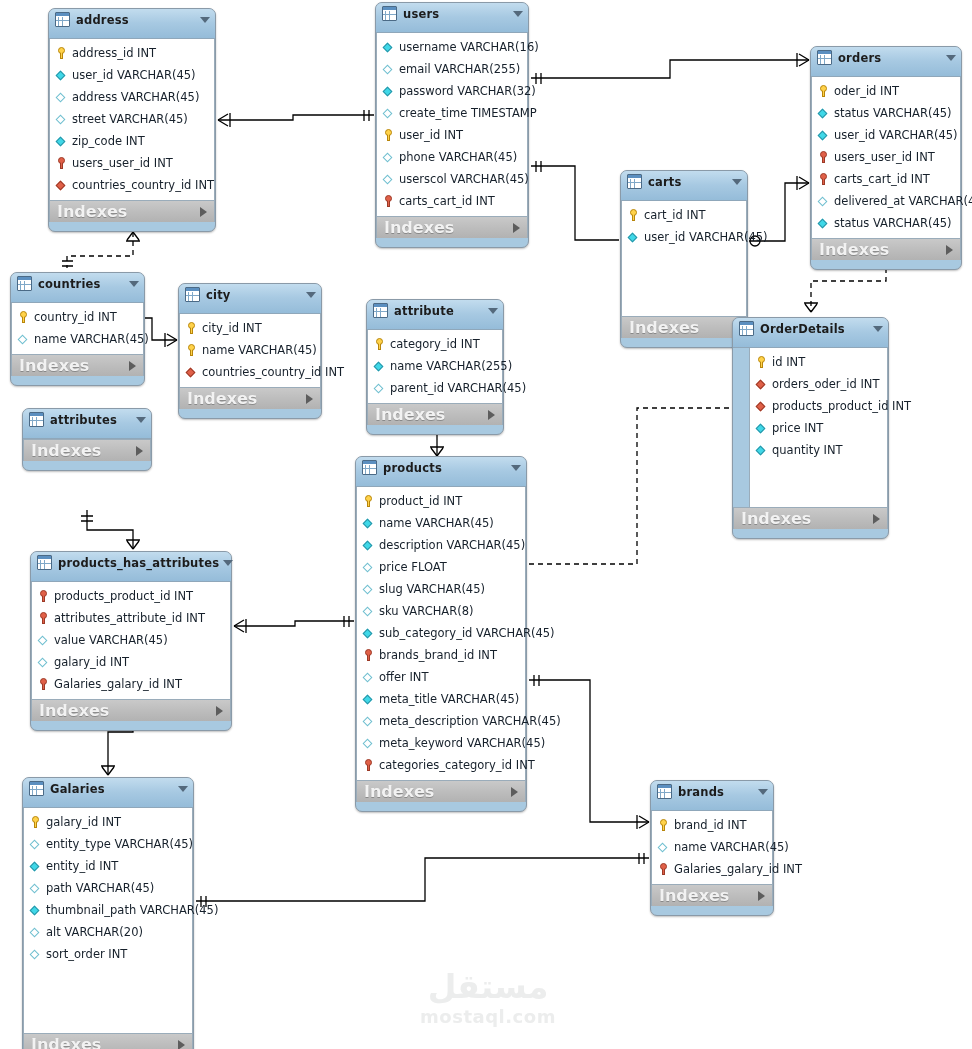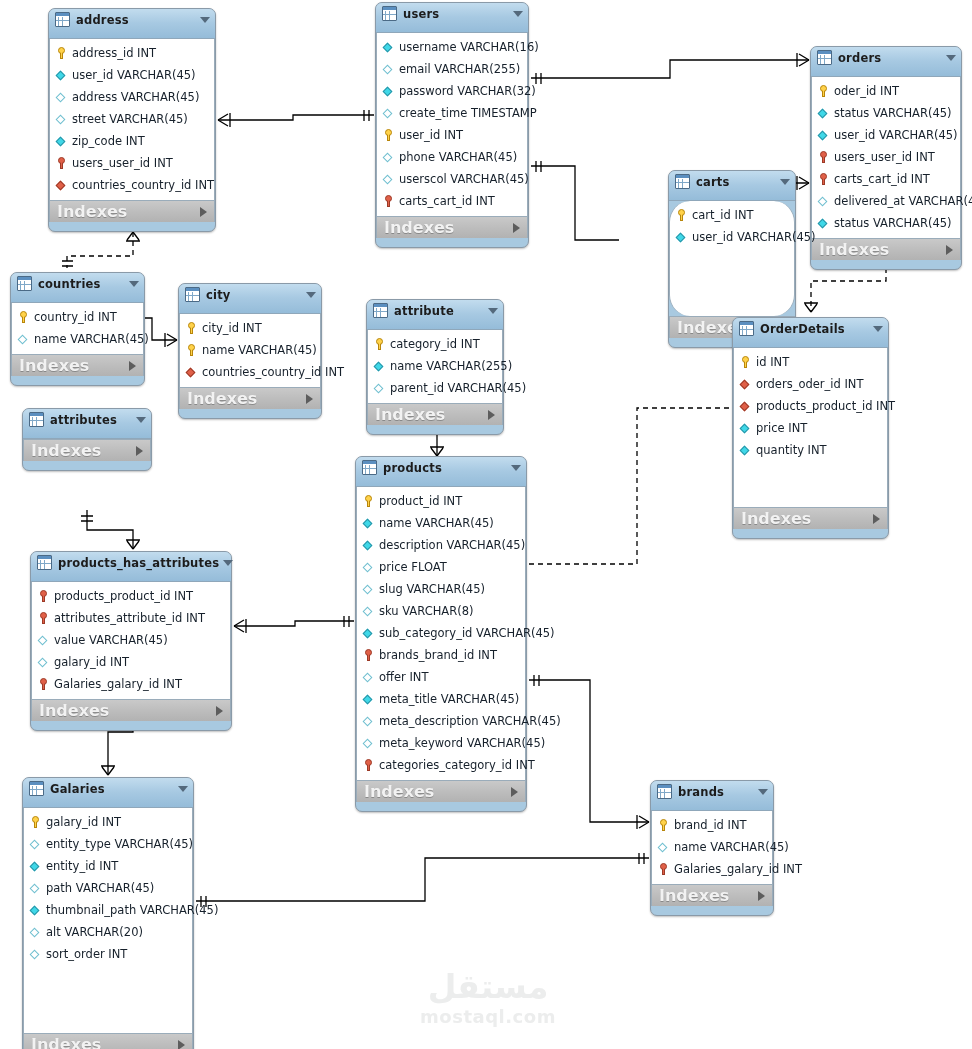--- a/index.html
+++ b/index.html
@@ -409,27 +409,27 @@
           <div class="col">
             <span class="ic ic-dia ic-dia-fill"></span>
             <span class="col-name">status VARCHAR(45)</span>
           </div>
         </div>
         <div class="tbl-idx">
           <span class="tbl-idx-label">Indexes</span>
           <span class="tbl-idx-arrow"></span>
         </div>
       </div>
-      <div class="tbl" style="left: 620px; top: 170px; width: 128px; margin-left: 48px;">
+      <div class="tbl" style="left: 620px; top: 170px; width: 128px;">
         <div class="tbl-hdr">
           <span class="tbl-icon"></span>
           <span class="tbl-title">carts</span>
           <span class="tbl-caret"></span>
         </div>
-        <div class="tbl-body" style="min-height: 108px; border-radius: 21px;">
+        <div class="tbl-body" style="min-height: 108px;">
           <div class="col">
             <span class="ic ic-key"></span>
             <span class="col-name">cart_id INT</span>
           </div>
           <div class="col">
             <span class="ic ic-dia ic-dia-fill"></span>
             <span class="col-name">user_id VARCHAR(45)</span>
           </div>
         </div>
         <div class="tbl-idx">
@@ -518,21 +518,21 @@
           <span class="tbl-idx-label">Indexes</span>
           <span class="tbl-idx-arrow"></span>
         </div>
       </div>
       <div class="tbl" style="left: 732px; top: 317px; width: 157px;">
         <div class="tbl-hdr">
           <span class="tbl-icon"></span>
           <span class="tbl-title">OrderDetails</span>
           <span class="tbl-caret"></span>
         </div>
-        <div class="tbl-body" style="min-height: 152px;">
+        <div class="tbl-body" style="min-height: 152px; margin-left: 16px;">
           <div class="col">
             <span class="ic ic-key"></span>
             <span class="col-name">id INT</span>
           </div>
           <div class="col">
             <span class="ic ic-dia ic-dia-red"></span>
             <span class="col-name">orders_oder_id INT</span>
           </div>
           <div class="col">
             <span class="ic ic-dia ic-dia-red"></span>

